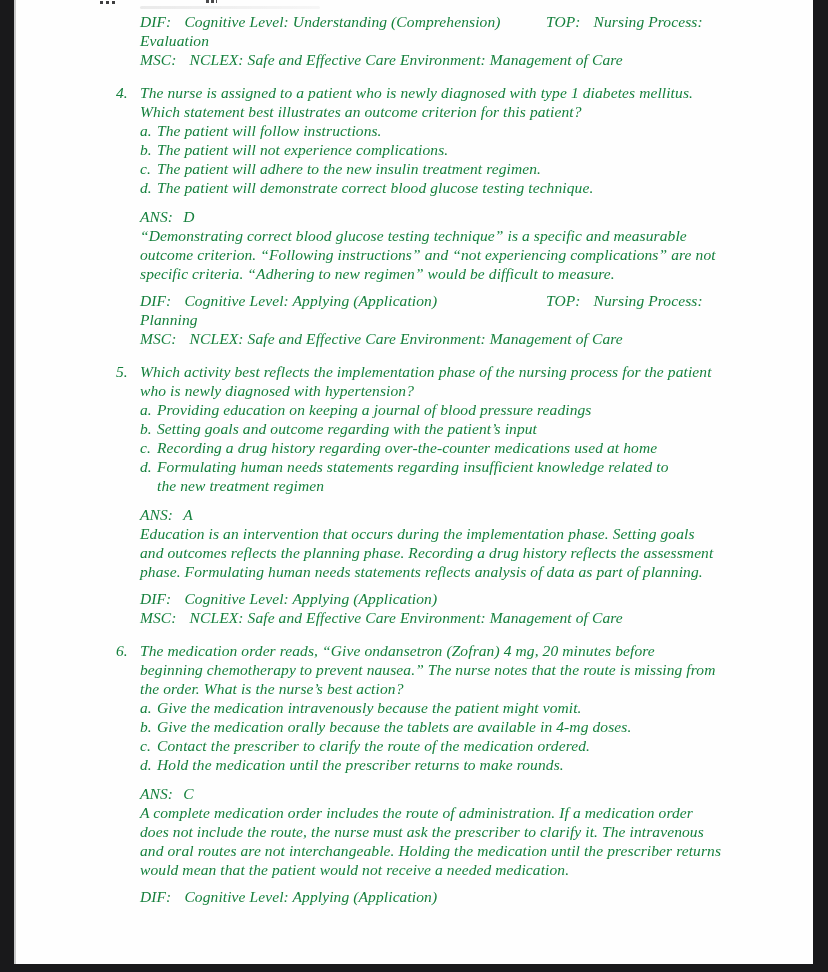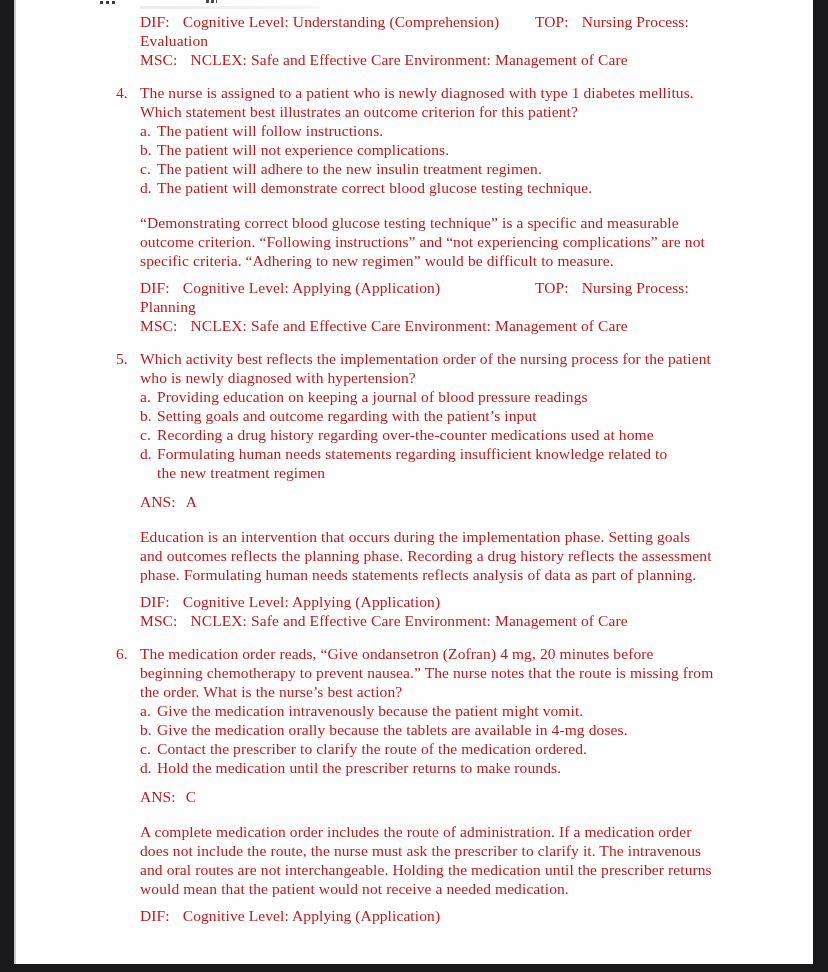--- a/index.html
+++ b/index.html
@@ -14,36 +14,37 @@
     position:absolute; left:14px; top:0;
     width:799px; height:964px;
     background:#fefefe;
     border-left:2px solid #c9c9c9;
     box-sizing:border-box;
   }
   .content {
     position:absolute; left:124px; top:0;
     width:656px;
     font-size:15.5px; line-height:19px;
-    color:#b91c1c;
+    color:#15803d;
     letter-spacing:0.1px;
+    font-style:italic;
   }
   .pre { white-space:pre-wrap; }
   .meta-block.first { margin-top:12px; }
   .meta-line { position:relative; }
-  .top-seg { position:absolute; left:395px; top:0; white-space:nowrap; }
+  .top-seg { position:absolute; left:406px; top:0; white-space:nowrap; }
   .lbl { margin-right:13px; }
   .question { position:relative; margin-top:14px; }
   .qnum { position:absolute; left:-24px; top:0; }
   .option { display:flex; }
   .olet { flex:0 0 17px; width:17px; }
   .otext { flex:1 1 auto; }
   .ans { margin-top:10px; }
   .ans .lbl { margin-right:10px; }
-  .rationale { margin-top:16px; }
+  .rationale { margin-top:0; }
   .meta-block.after { margin-top:8px; }
   
   .frag-a {
     position:absolute; left:84px; top:1px; width:15px; height:3px;
     background:repeating-linear-gradient(90deg,#3d3d3f 0 3px,transparent 3px 6px);
   }
   .frag-b {
     position:absolute; left:190px; top:0; width:11px; height:3px;
     background:repeating-linear-gradient(90deg,#4a4a4c 0 3px,transparent 3px 5px);
   }
@@ -90,38 +91,41 @@
         </div>
         <div class="option">
           <span class="olet">c.</span>
           <div class="otext pre">The patient will adhere to the new insulin treatment regimen.</div>
         </div>
         <div class="option">
           <span class="olet">d.</span>
           <div class="otext pre">The patient will demonstrate correct blood glucose testing technique.</div>
         </div>
       </div>
+      <div class="ans">
+        <span class="lbl">ANS:</span><span>D</span>
+      </div>
       <div class="rationale pre">“Demonstrating correct blood glucose testing technique” is a specific and measurable
 outcome criterion. “Following instructions” and “not experiencing complications” are not
 specific criteria. “Adhering to new regimen” would be difficult to measure.</div>
       <div class="meta-block after">
         <div class="meta-line">
           <span class="lbl">DIF:</span><span>Cognitive Level: Applying (Application)</span>
           <span class="top-seg"><span class="lbl">TOP:</span><span>Nursing Process:</span></span>
         </div>
         <div class="meta-line">Planning</div>
         <div class="meta-line">
           <span class="lbl">MSC:</span><span>NCLEX: Safe and Effective Care Environment: Management of Care</span>
         </div>
       </div>
     </div>
 
     <div class="question">
       <span class="qnum">5.</span>
-      <div class="stem pre">Which activity best reflects the implementation order of the nursing process for the patient
+      <div class="stem pre">Which activity best reflects the implementation phase of the nursing process for the patient
 who is newly diagnosed with hypertension?</div>
       <div class="options">
         <div class="option">
           <span class="olet">a.</span>
           <div class="otext pre">Providing education on keeping a journal of blood pressure readings</div>
         </div>
         <div class="option">
           <span class="olet">b.</span>
           <div class="otext pre">Setting goals and outcome regarding with the patient’s input</div>
         </div>

